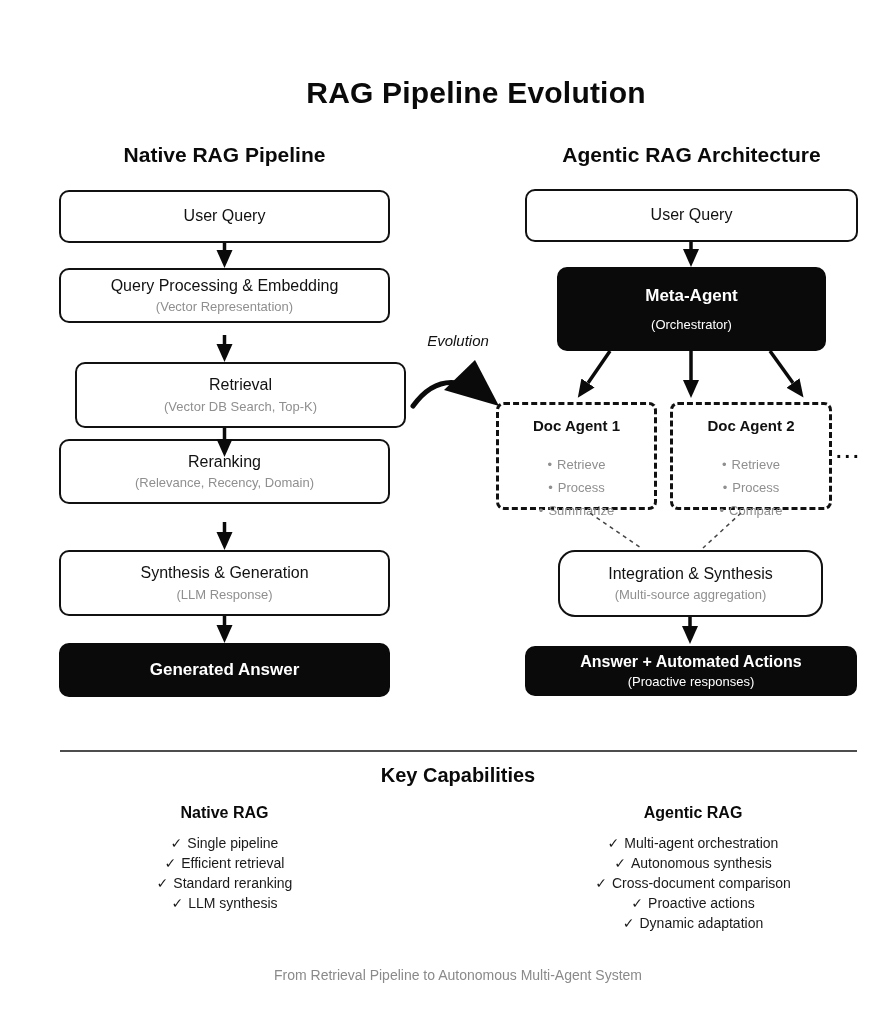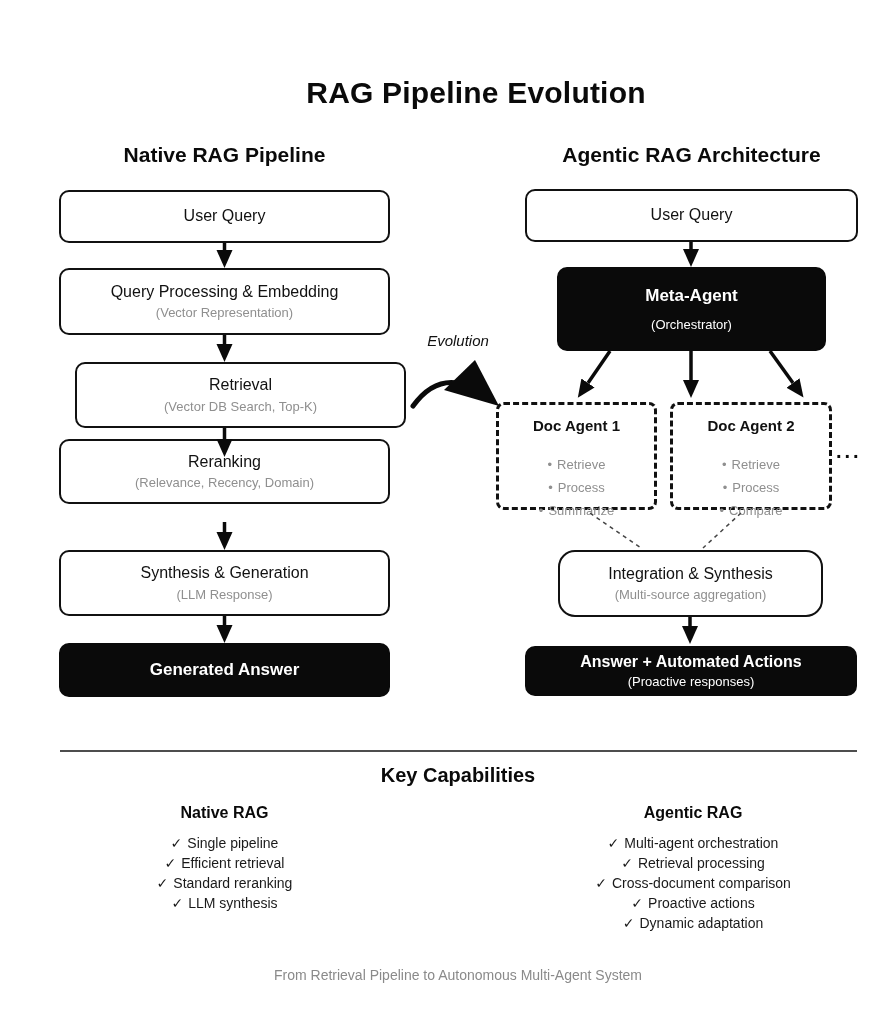--- a/index.html
+++ b/index.html
@@ -51,21 +51,21 @@
 <div class="canvas">
 
   <div class="abs title">RAG Pipeline Evolution</div>
 
   <div class="abs col-heading" style="left:59px; top:143px; width:331px;">Native RAG Pipeline</div>
   <div class="abs col-heading" style="left:525px; top:143px; width:333px;">Agentic RAG Architecture</div>
 
   <div class="node" style="left:59px; top:190px; width:331px; height:53px;">
     <span class="lbl">User Query</span>
   </div>
-  <div class="node" style="left:59px; top:268px; width:331px; height:67px;">
+  <div class="node" style="left:59px; top:268px; width:331px; height:55px;">
     <span class="lbl">Query Processing &amp; Embedding</span>
     <span class="sub">(Vector Representation)</span>
   </div>
   <div class="node" style="left:59px; top:362px; width:331px; height:66px;margin-left:16px;">
     <span class="lbl">Retrieval</span>
     <span class="sub">(Vector DB Search, Top-K)</span>
   </div>
   <div class="node" style="left:59px; top:439px; width:331px; height:65px;">
     <span class="lbl">Reranking</span>
     <span class="sub">(Relevance, Recency, Domain)</span>
@@ -192,21 +192,21 @@
 
   <div class="abs cap-col" style="left:523px; top:804px; width:340px;">
     <div class="cap-head">Agentic RAG</div>
     <div class="cap-items">
       <div class="cap-item">
         <span>✓</span>
         <span>Multi-agent orchestration</span>
       </div>
       <div class="cap-item">
         <span>✓</span>
-        <span>Retrieval processing</span>
+        <span>Autonomous synthesis</span>
       </div>
       <div class="cap-item">
         <span>✓</span>
         <span>Cross-document comparison</span>
       </div>
       <div class="cap-item">
         <span>✓</span>
         <span>Proactive actions</span>
       </div>
       <div class="cap-item">

